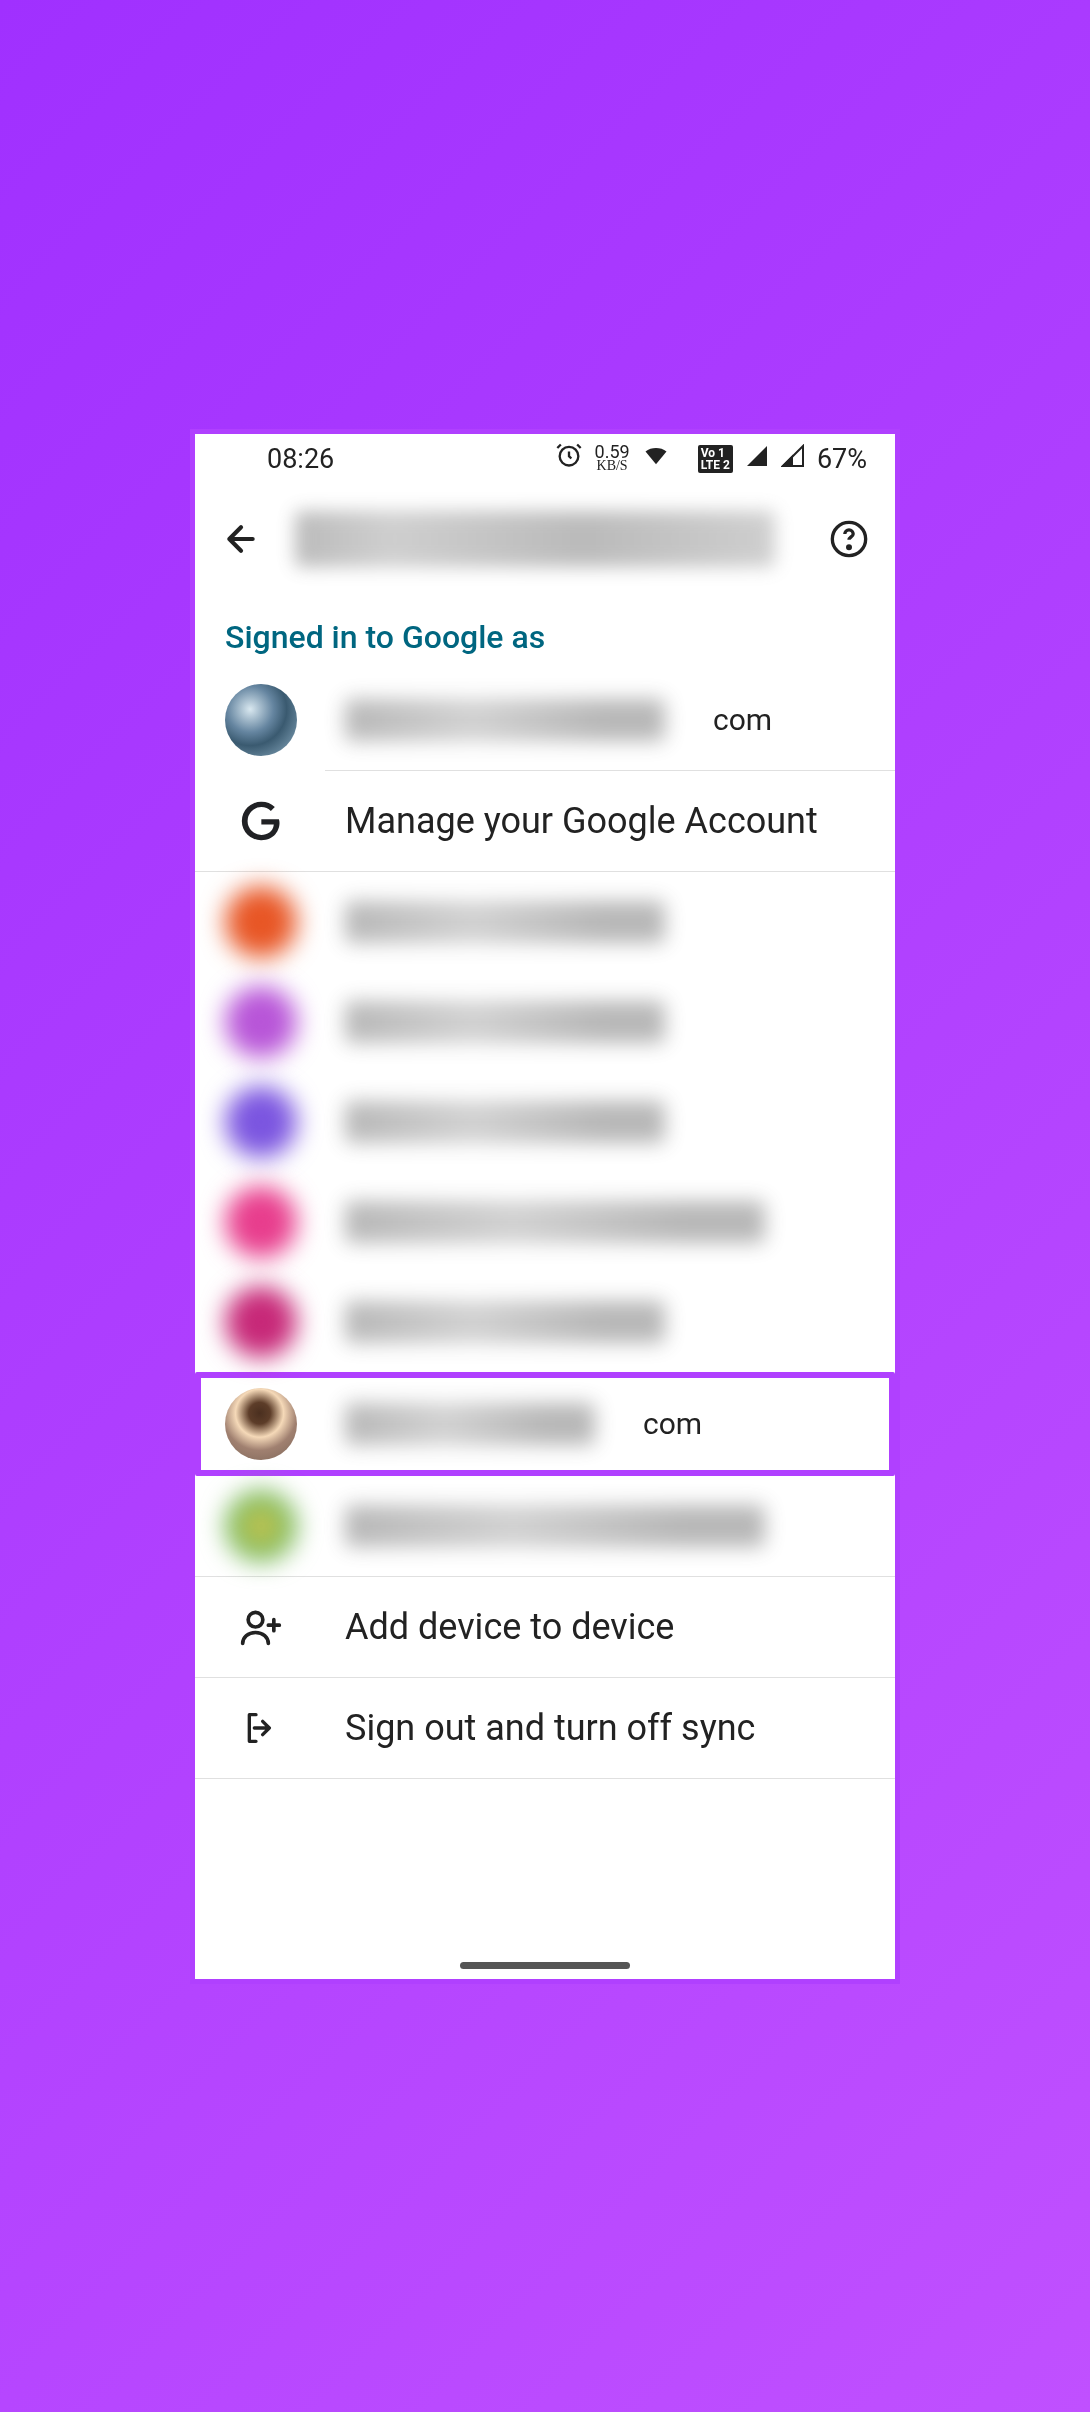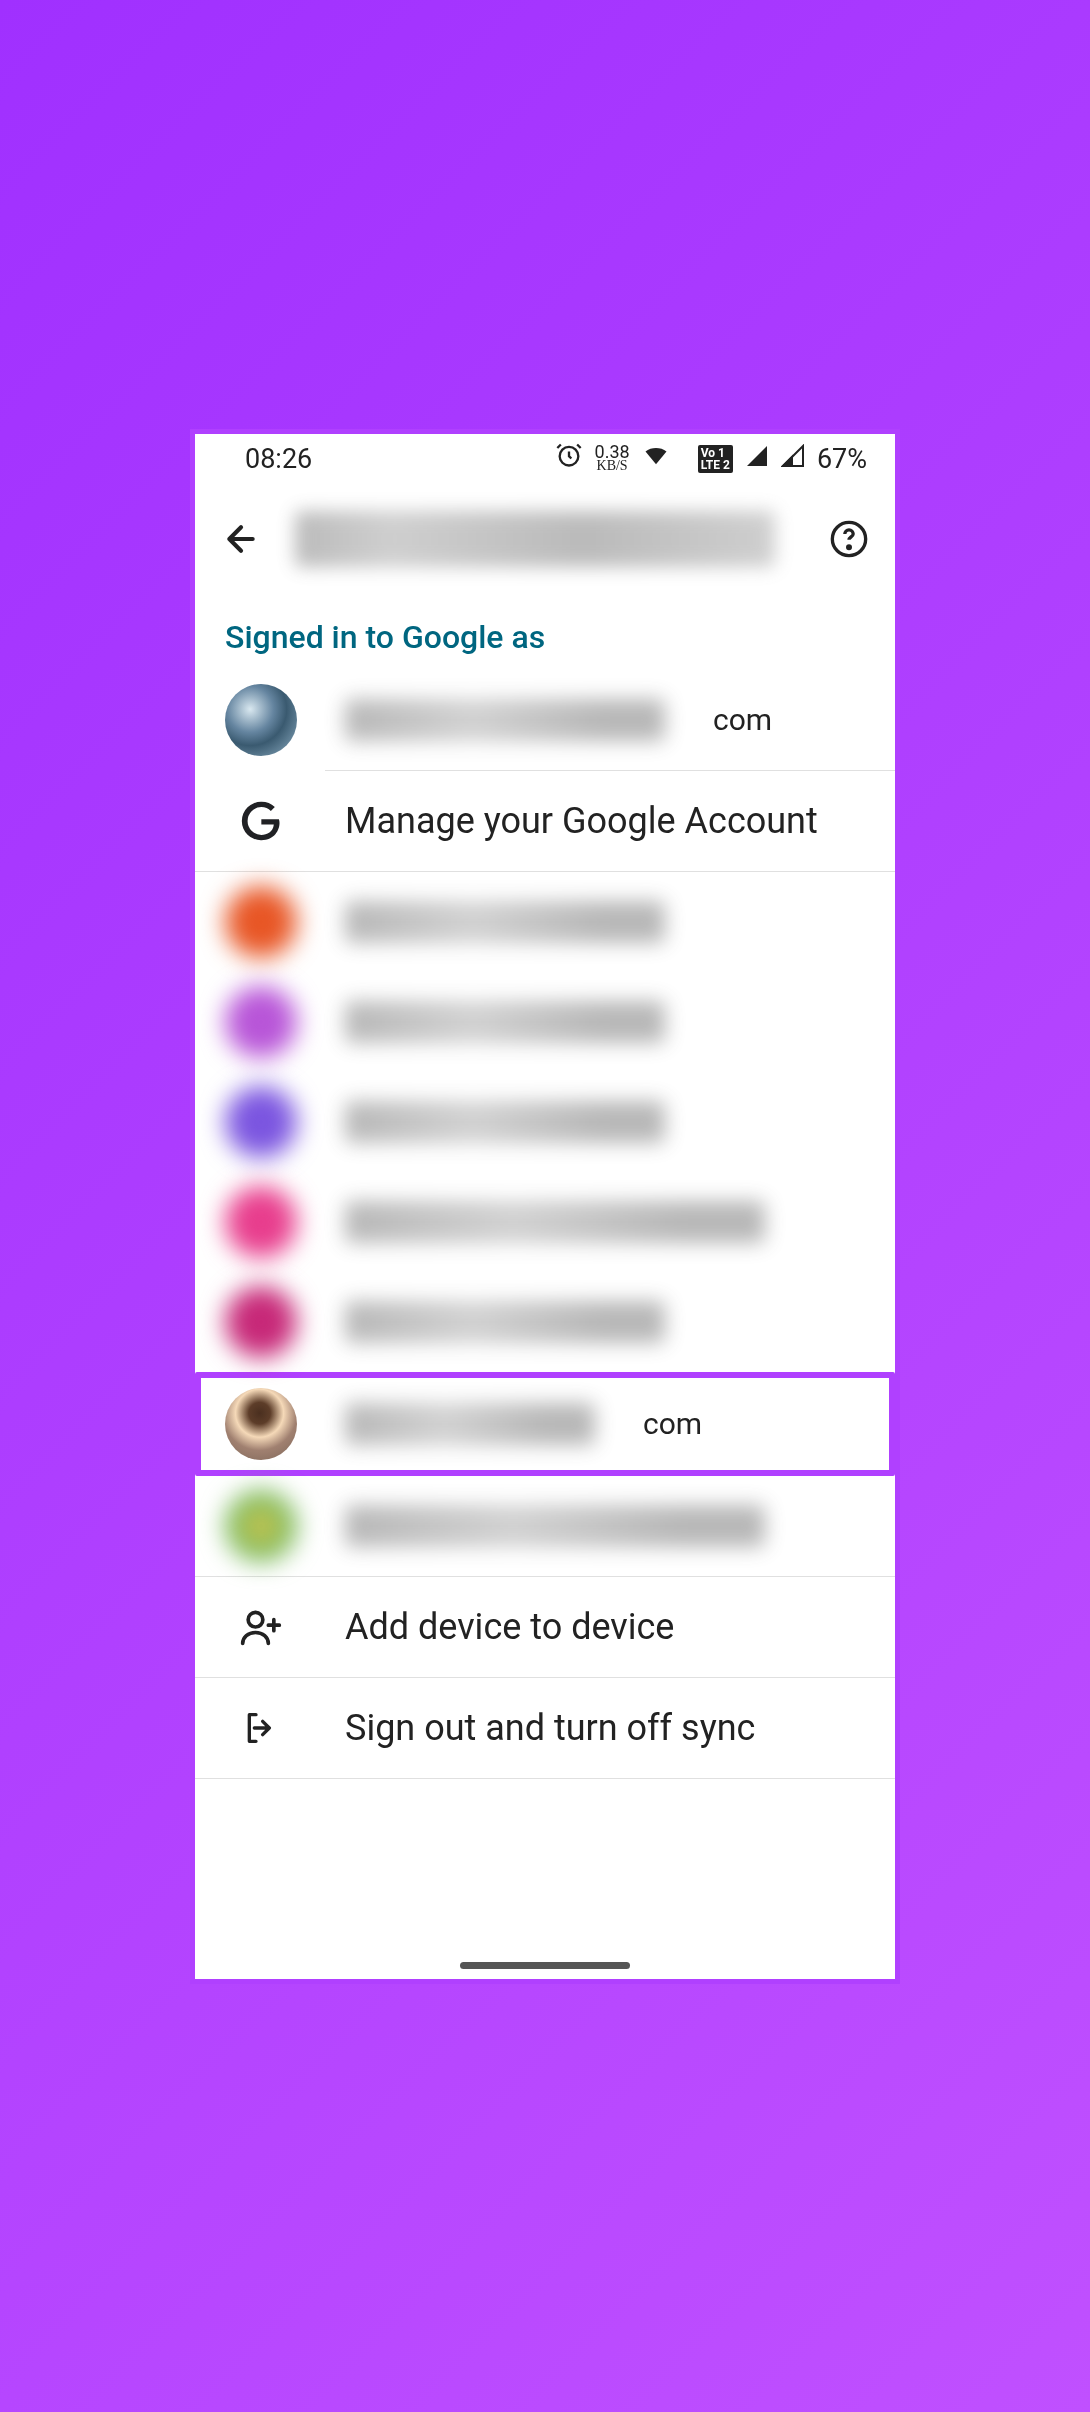--- a/index.html
+++ b/index.html
@@ -20,21 +20,21 @@
     position: relative;
     display: flex;
     flex-direction: column;
     overflow: hidden;
   }
   .statusbar {
     height: 50px;
     display: flex;
     align-items: center;
     justify-content: space-between;
-    padding: 0 28px 0 50px;
+    padding: 0 28px 0 72px;
     font-size: 27px;
     color: #222;
   }
   .statusbar .right { display: flex; align-items: center; gap: 12px; }
   .statusbar .kbs { font-size: 18px; line-height: 0.9; text-align: center; }
   .statusbar .kbs .top { font-size: 18px; }
   .statusbar .kbs .bot { font-size: 14px; font-family: Liberation Serif, serif; }
   .lte { background:#222; color:#fff; font-size:12px; padding:2px 3px; border-radius:2px; line-height:1; font-weight:bold; white-space:nowrap;margin-left:16px; }
   .appbar {
     height: 110px;
@@ -127,21 +127,21 @@
     <span>08:26</span>
     <div class="right">
       <span>
         <svg width="28" height="28" viewBox="0 0 24 24" fill="none" stroke="#222" stroke-width="2">
             <circle cx="12" cy="13" r="8"></circle>
             <path d="M12 9v4l2 2"></path>
             <path d="M5 3L2 6M19 3l3 3"></path>
           </svg>
       </span>
       <span class="kbs">
-        <div class="top">0.38</div>
+        <div class="top">0.59</div>
         <div class="bot">KB/S</div>
       </span>
       <span>
         <svg width="28" height="28" viewBox="0 0 24 24" fill="#222">
             <path d="M12 20l9-11c-5-4-13-4-18 0l9 11z"></path>
           </svg>
       </span>
       <span class="lte">Vo&nbsp;1<br>LTE&nbsp;2</span>
       <span>
         <svg width="24" height="24" viewBox="0 0 24 24" fill="#222">

